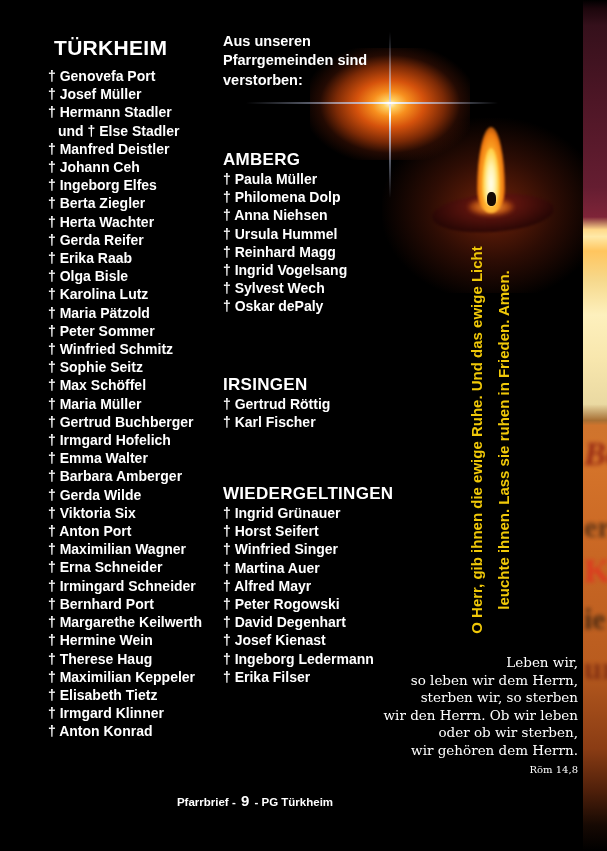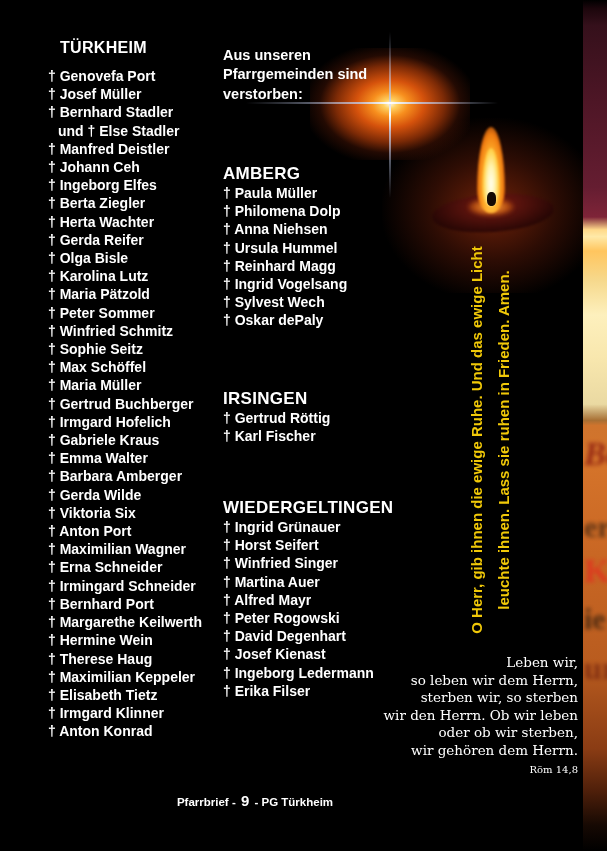--- a/index.html
+++ b/index.html
@@ -75,22 +75,22 @@
     border-radius:50% 50% 50% 50% / 70% 70% 30% 30%;
     background:radial-gradient(ellipse at 50% 62%, #fffef0 0%, #fff3b0 35%,
       #ffd24e 65%, rgba(255,180,60,0) 95%);
     filter:blur(.8px);
   }
   .wick{position:absolute;left:487px;top:192px;width:9px;height:14px;
         background:#140a04;border-radius:40%;}
 
   
   .col-left{position:absolute;left:48px;top:37px;width:185px;}
-  .col-mid{position:absolute;left:223px;top:46px;width:210px;}
-  .sec-title{font-size:16px;font-weight:bold;letter-spacing:.3px;line-height:22px;margin:0 0 8px 12px;}
+  .col-mid{position:absolute;left:223px;top:32px;width:210px;}
+  .sec-title{font-size:21px;font-weight:bold;letter-spacing:.3px;line-height:22px;margin:0 0 8px 6px;}
   .col-mid .sec-title{font-size:17px;line-height:20px;margin:0;}
   .names{margin:0;padding:0;list-style:none;}
   .names .name{font-size:14px;font-weight:bold;line-height:18.2px;white-space:nowrap;}
   .name.indent{padding-left:10px;}
   .intro{font-size:14.5px;font-weight:bold;line-height:19.3px;}
   .sec-amberg{margin-top:60px;}
   .sec-irsingen{margin-top:59px;}
   .sec-wiedergeltingen{margin-top:53px;}
 
   
@@ -138,39 +138,39 @@
       <span class="frag">ie</span>
       <span class="frag">ur</span>
     </div>
 
   <div class="col-left">
     <div class="sec-title">TÜRKHEIM</div>
     <div class="names">
 
     <div class="name">† Genovefa Port</div>
         <div class="name">† Josef Müller</div>
-        <div class="name">† Bernhard Stadler</div>
+        <div class="name">† Hermann Stadler</div>
         <div class="name indent">und † Else Stadler</div>
         <div class="name">† Manfred Deistler</div>
         <div class="name">† Johann Ceh</div>
         <div class="name">† Ingeborg Elfes</div>
         <div class="name">† Berta Ziegler</div>
         <div class="name">† Herta Wachter</div>
         <div class="name">† Gerda Reifer</div>
+        <div class="name">† Erika Raab</div>
         <div class="name">† Olga Bisle</div>
         <div class="name">† Karolina Lutz</div>
         <div class="name">† Maria Pätzold</div>
         <div class="name">† Peter Sommer</div>
         <div class="name">† Winfried Schmitz</div>
         <div class="name">† Sophie Seitz</div>
         <div class="name">† Max Schöffel</div>
         <div class="name">† Maria Müller</div>
         <div class="name">† Gertrud Buchberger</div>
         <div class="name">† Irmgard Hofelich</div>
-        <div class="name">† Gabriele Kraus</div>
         <div class="name">† Emma Walter</div>
         <div class="name">† Barbara Amberger</div>
         <div class="name">† Gerda Wilde</div>
         <div class="name">† Viktoria Six</div>
         <div class="name">† Anton Port</div>
         <div class="name">† Maximilian Wagner</div>
         <div class="name">† Erna Schneider</div>
         <div class="name">† Irmingard Schneider</div>
         <div class="name">† Bernhard Port</div>
         <div class="name">† Margarethe Keilwerth</div>

